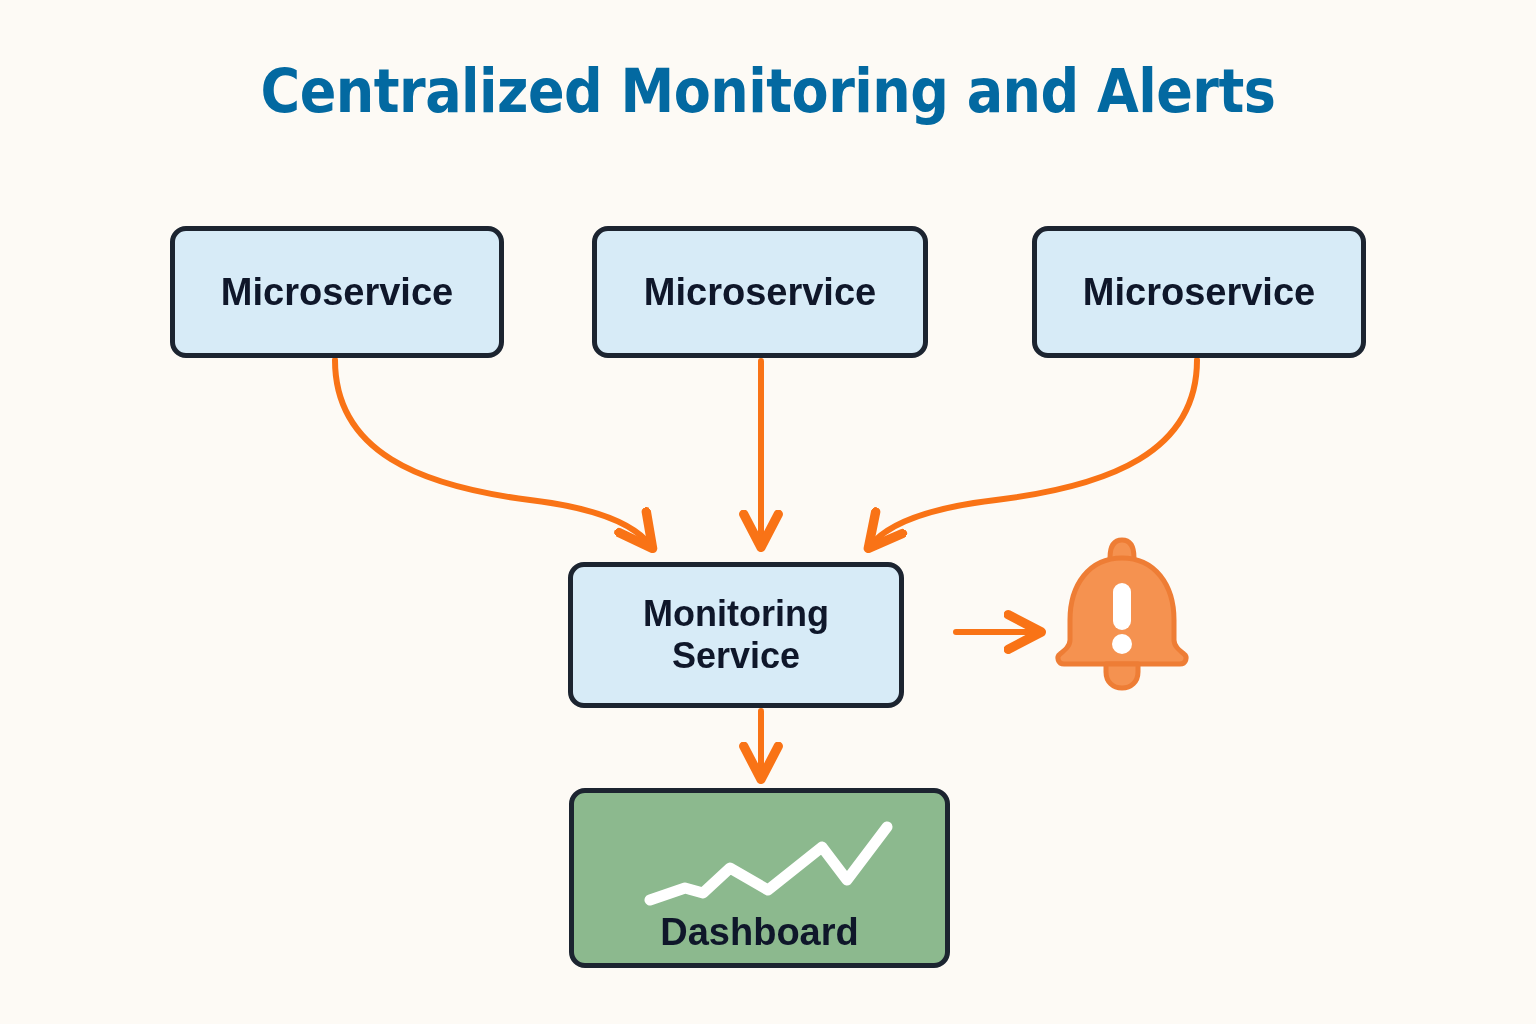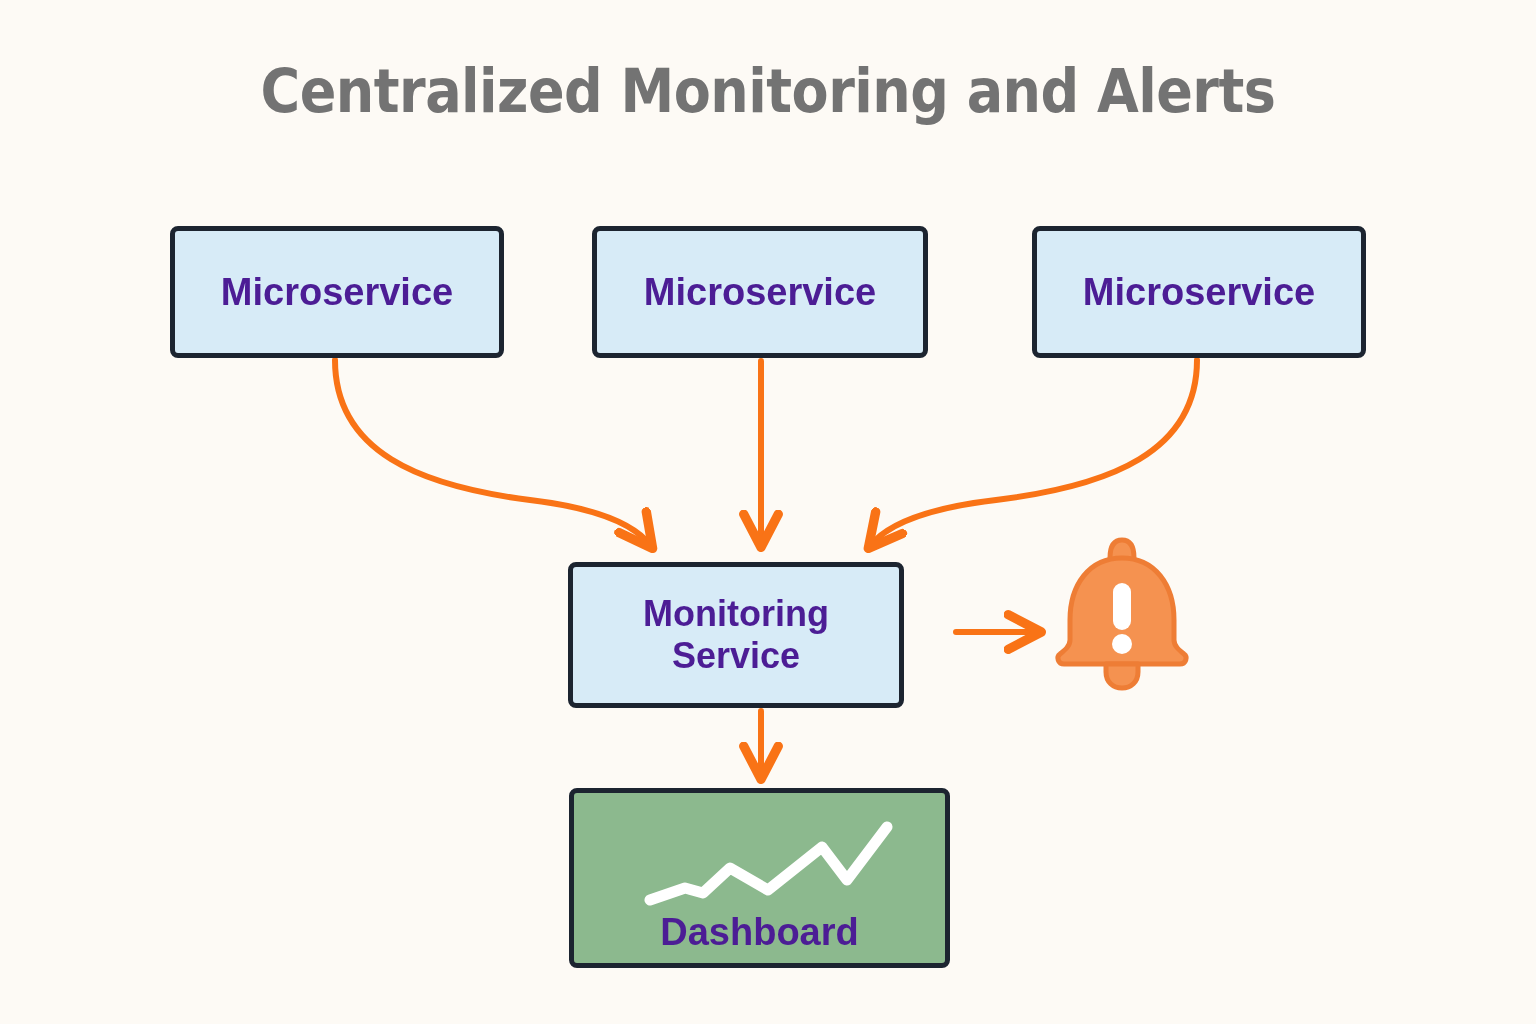--- a/index.html
+++ b/index.html
@@ -23,36 +23,36 @@
   .diagram-title {
     position: absolute;
     left: 0;
     top: 56px;
     width: 1536px;
     text-align: center;
     font-family: "DejaVu Sans Condensed", "Liberation Sans Narrow", "Liberation Sans", sans-serif;
     font-size: 60px;
     font-weight: 700;
     letter-spacing: -0.5px;
-    color: #737373;
+    color: #0369a1;
     white-space: nowrap;
   }
 
   
   .node {
     position: absolute;
     box-sizing: border-box;
     border: 5px solid #1c2430;
-    border-radius: 8px;
+    border-radius: 16px;
     display: flex;
     flex-direction: column;
     align-items: center;
     justify-content: center;
     text-align: center;
-    color: #4c1d95;
+    color: #0f172a;
     font-weight: 700;
     line-height: 1.18;
   }
   .node.blue {
     background: #d7ebf7;
   }
   .node.green {
     background: #8cb98e;
   }
 

